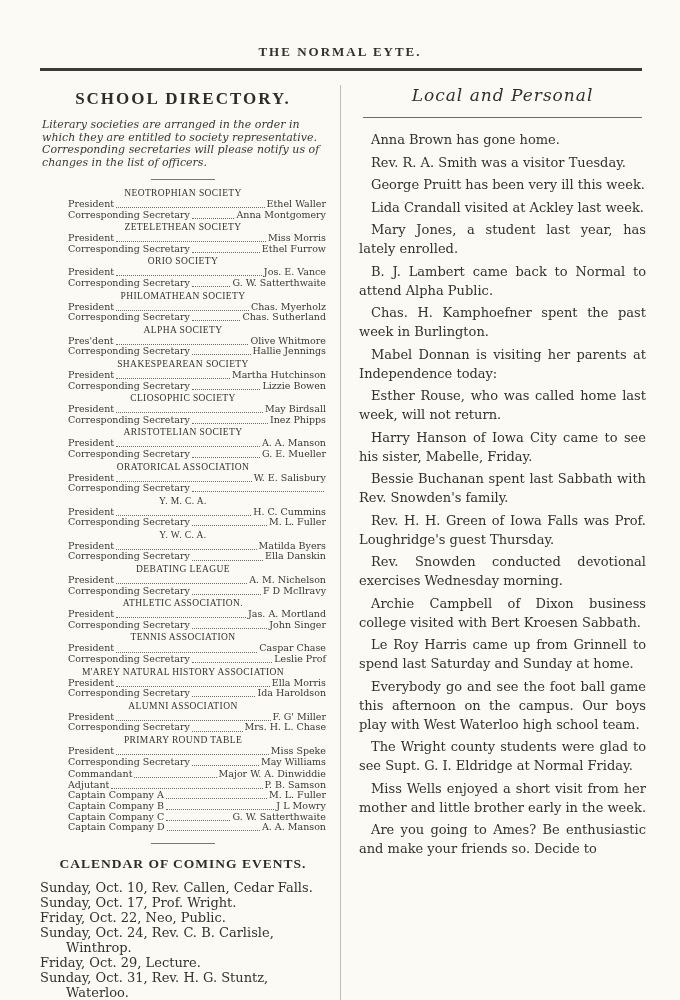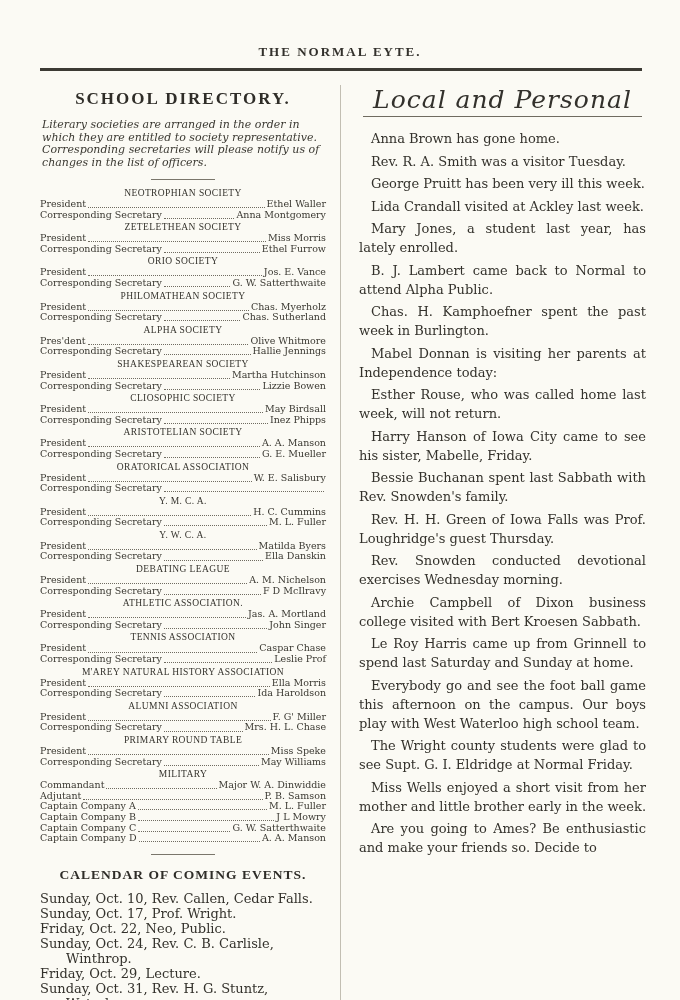--- a/index.html
+++ b/index.html
@@ -52,20 +52,21 @@
     font-size:9.5px;
     letter-spacing:0.4px;
     line-height:11px;
     color:#35332d;
   }
   .officer-row{
     display:flex;
     font-size:9.5px;
     line-height:10.6px;
     color:#3a3831;
+    margin-left:28px;
   }
   .officer-row .role{white-space:nowrap;}
   .officer-row .leader{flex:1;border-bottom:1.2px dotted #6f6b60;margin:0 2px 1.5px;min-width:8px;}
   .officer-row .person{white-space:nowrap;}
   
   .cal-title{
     margin:12px 0 8px;
     text-align:center;
     font-family:Liberation Serif, serif;
     font-weight:bold;
@@ -76,26 +77,26 @@
   .cal-list{list-style:none;margin:0;padding:0;}
   .cal-list li{
     font-size:13px;
     line-height:15px;
     padding-left:26px;
     text-indent:-26px;
     color:#33312b;
   }
   
   .local-title{
-    margin:0 0 2px;
+    margin:0 0 12px;
     text-align:center;
     font-family:"DejaVu Serif", serif;
     font-style:italic;
     font-weight:normal;
-    font-size:25px;
+    font-size:17px;
     letter-spacing:1px;
     color:#33312c;
   }
   .local-rule{border-top:1px solid #6f6b60;margin:2px 4px 12px;}
   .news{
     margin:0 0 3.5px;
     font-size:13px;
     line-height:19px;
     text-indent:12px;
     text-align:justify;
@@ -421,21 +422,20 @@
 
                 <div class="officer-row">
                   <span class="role">Corresponding Secretary</span>
                   <span class="leader"></span>
                   <span class="person">May Williams</span>
                 </div>
               </div>
           </div>
 
           <div class="society">
-            <div class="society-name">MILITARY</div>
             <div>
 
                 <div class="officer-row">
                   <span class="role">Commandant</span>
                   <span class="leader"></span>
                   <span class="person">Major W. A. Dinwiddie</span>
                 </div>
 
                 <div class="officer-row">
                   <span class="role">Adjutant</span>

